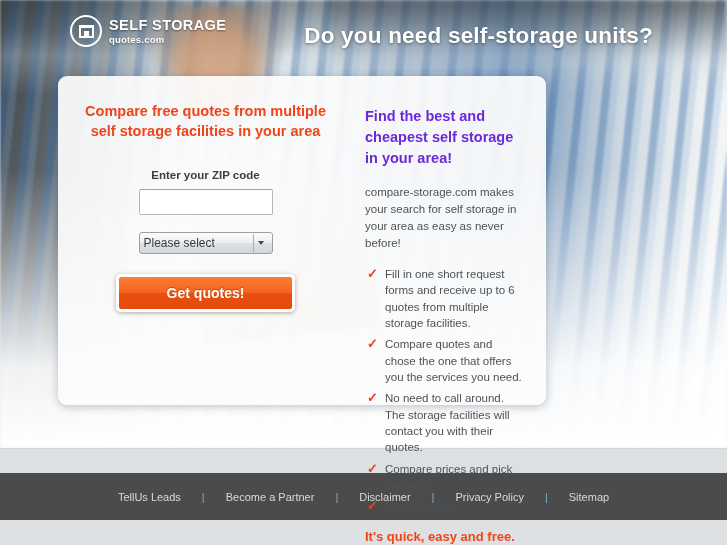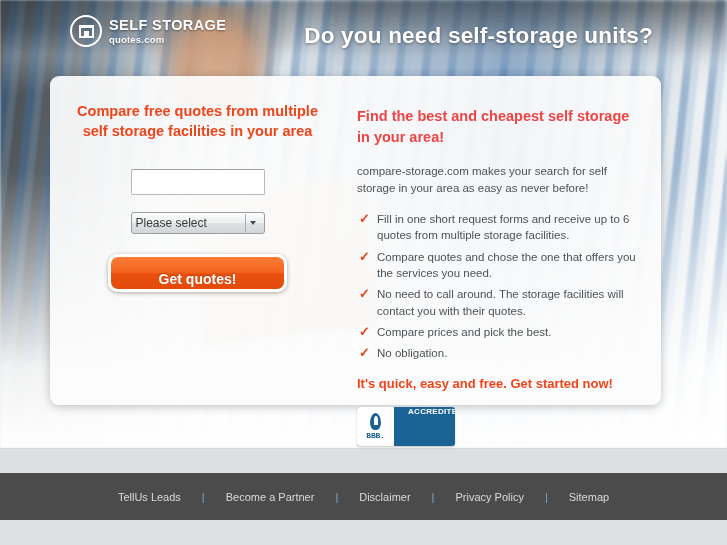--- a/index.html
+++ b/index.html
@@ -188,22 +188,22 @@
     font-weight: bold;
     letter-spacing: 0.2px;
     text-shadow: 0 1px 3px rgba(0,0,0,0.40);
     z-index: 6;
     white-space: nowrap;
   }
 
   
   #card {
     position: absolute;
-    left: 50px; top: 76px;
-    width: 611px; height: 329px;
+    left: 58px; top: 76px;
+    width: 488px; height: 329px;
     background: rgba(252,252,252,0.93);
     border-radius: 9px;
     box-shadow: 0 2px 9px rgba(40,50,60,0.28);
     z-index: 7;
     display: flex;
   }
 
   
   #form-col {
     width: 295px;
@@ -277,39 +277,39 @@
     border-top: 4px solid #4a4a4a;
   }
   #get-quotes-wrap {
     margin-top: 20px;
     display: flex;
     justify-content: center;
   }
   #get-quotes {
     width: 179px; height: 38px;
     border: 3px solid #ffffff;
-    border-radius: 10px;
+    border-radius: 5px;
     background: linear-gradient(to bottom, #fa7c36 0%, #f4641d 48%, #e9500f 52%, #e34a0c 100%);
     box-shadow: 0 1px 4px rgba(60,40,20,0.40);
     color: #ffffff;
     font-family: "Liberation Sans", sans-serif;
     font-size: 14px;
     font-weight: bold;
     cursor: pointer;
     text-shadow: 0 -1px 1px rgba(140,50,10,0.55);
-    padding: 14px;
+    padding: 8px;
   }
 
   
   #copy-col {
     flex: 1;
     padding: 30px 24px 0 12px;
   }
   #copy-heading {
-    color: #ef4444;
+    color: #6d28d9;
     font-size: 14.5px;
     font-weight: bold;
     line-height: 1.45;
     margin: 0 0 15px 0;
   }
   #copy-intro {
     color: #4e5255;
     font-size: 11.5px;
     line-height: 1.48;
     margin: 0 0 14px 0;
@@ -461,20 +461,21 @@
       <div class="logo-line1">SELF STORAGE</div>
       <div class="logo-line2">quotes.com</div>
     </div>
   </div>
 
   <div id="card">
 
     <div id="form-col">
       <h2 id="form-heading">Compare free quotes from multiple self storage facilities in your area</h2>
 
+      <label id="zip-label">Enter your ZIP code</label>
       <input id="zip-input" type="text" placeholder="" style="">
 
       <div id="state-select">
         <span class="sel-val">Please select</span>
         <span class="sel-arrow">
             <i></i>
           </span>
       </div>
 
       <div id="get-quotes-wrap">

